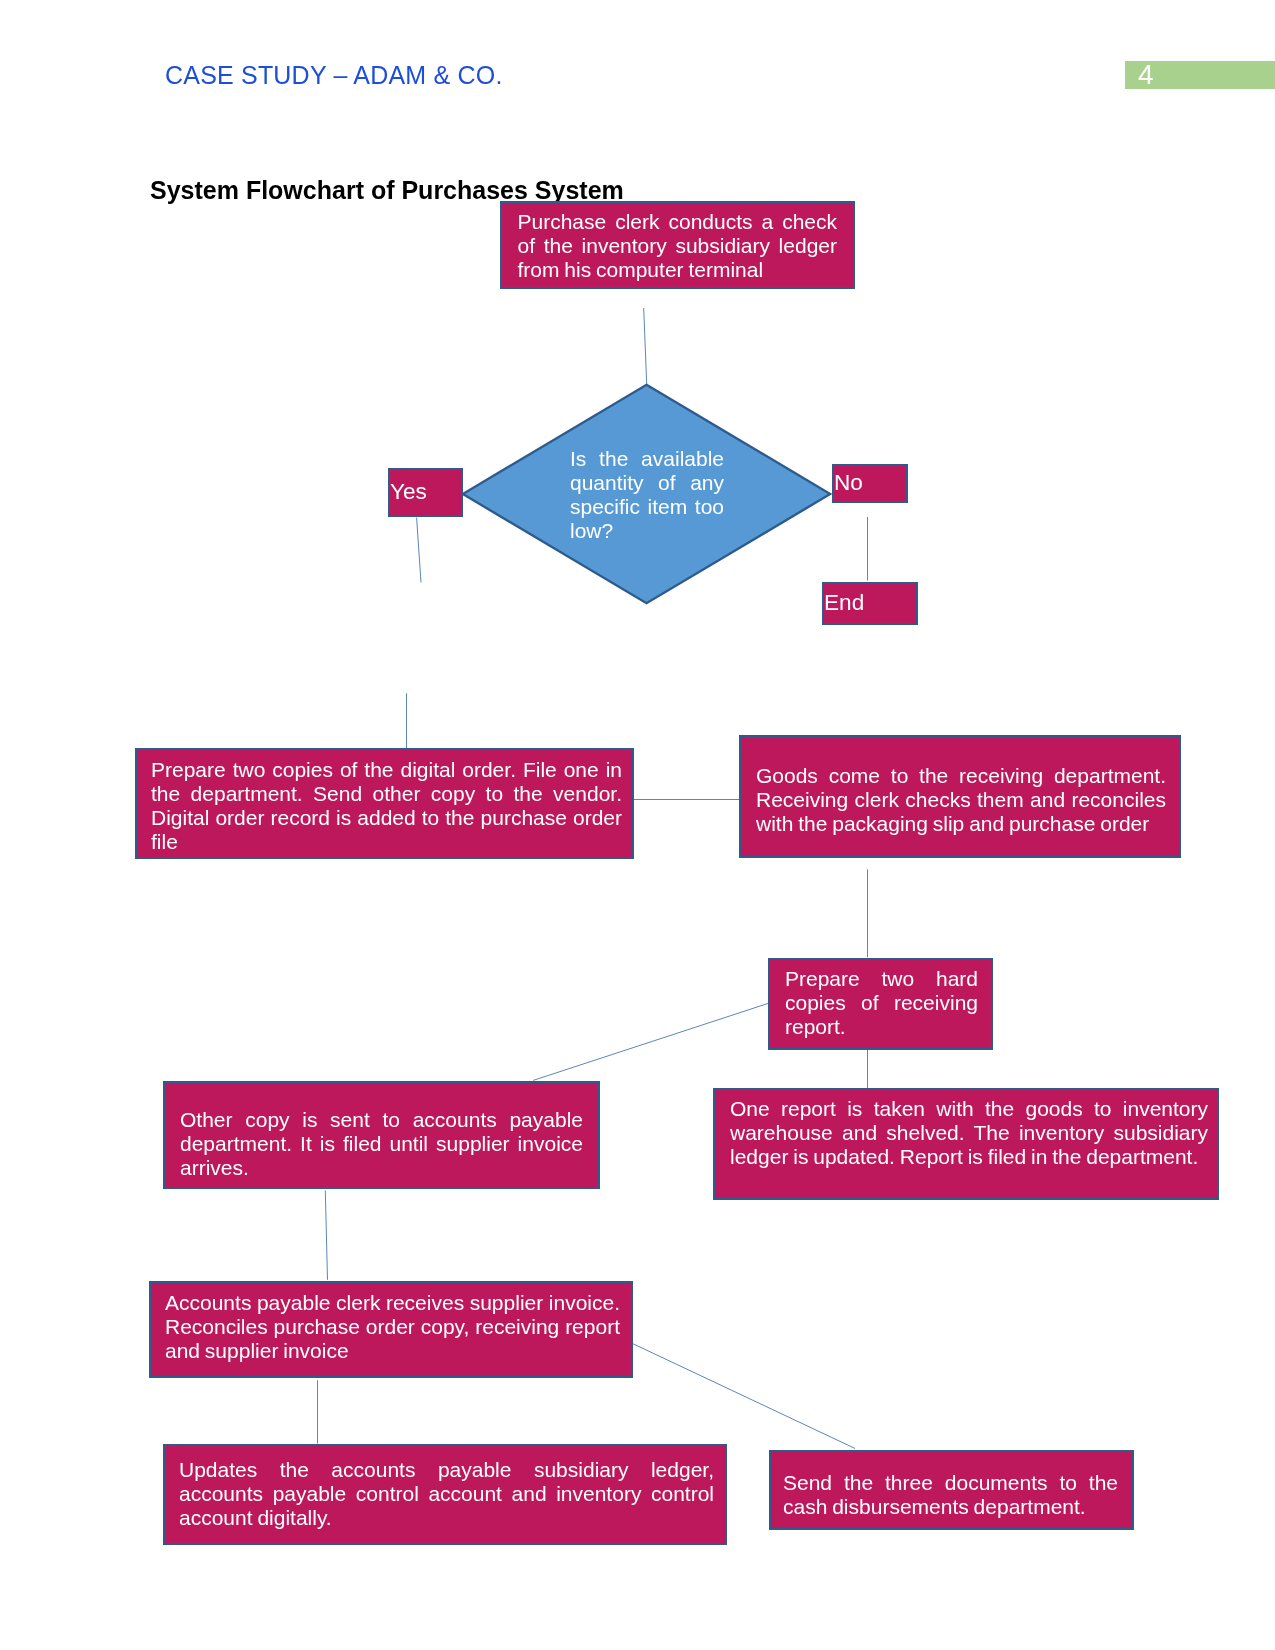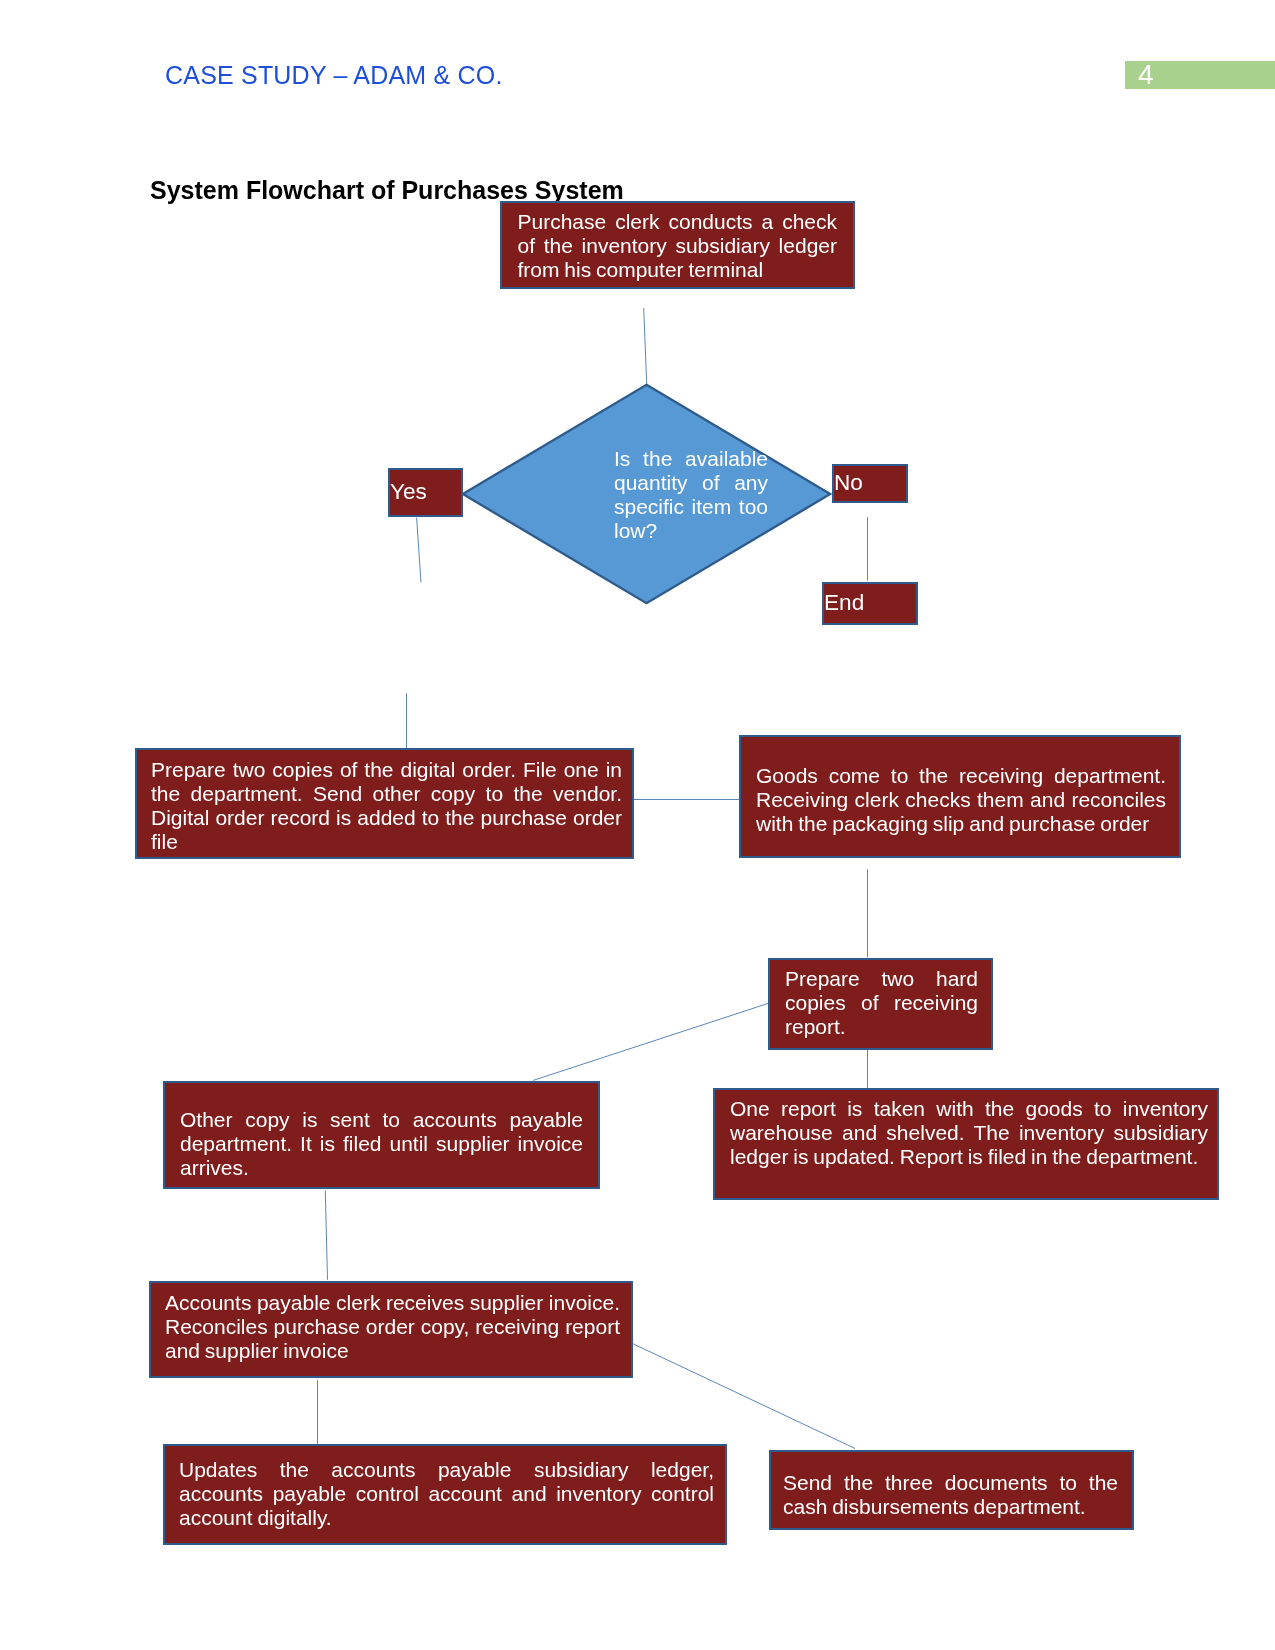--- a/index.html
+++ b/index.html
@@ -4,25 +4,25 @@
 <style>
   html,body{margin:0;padding:0;}
   body{width:1275px;height:1650px;background:#ffffff;font-family:"Liberation Sans",sans-serif;overflow:hidden;position:relative;}
   .page{position:absolute;inset:0;}
   
   #doc-header{position:absolute;left:165px;top:61px;font-size:25px;color:#1d4ed8;letter-spacing:0.2px;white-space:nowrap;}
   #page-number-band{position:absolute;left:1125px;top:61px;width:150px;height:28px;background:#a9d18e;}
   #page-number{position:absolute;left:1138px;top:61px;font-size:28px;color:#ffffff;line-height:1;}
   #flow-title{position:absolute;left:150px;top:176px;font-size:25px;font-weight:bold;color:#000;white-space:nowrap;}
 
-  .node{position:absolute;background:#7f1d1d;border:2.4px solid #2e5b8c;color:#ffffff;box-sizing:border-box;
+  .node{position:absolute;background:#be185d;border:2.4px solid #2e5b8c;color:#ffffff;box-sizing:border-box;
         font-size:21px;line-height:24px;word-spacing:-1px;text-align:justify;}
   .node .t{display:block;padding:0;}
   .node.center{text-align:center;display:flex;align-items:center;font-size:22.6px;line-height:1;}
-  .node.diamond .dtext{position:absolute;left:109px;top:64px;width:154px;text-align:justify;margin-left:44px;}
+  .node.diamond .dtext{position:absolute;left:109px;top:64px;width:154px;text-align:justify;}
   svg.links{position:absolute;left:0;top:0;width:1275px;height:1650px;pointer-events:none;}
 </style>
 </head>
 <body>
 
 <div class="page">
   <div id="page-number-band"></div>
   <div id="page-number">4</div>
   <div id="doc-header">CASE STUDY – ADAM &amp; CO.</div>
   <div id="flow-title">System Flowchart of Purchases System</div>

